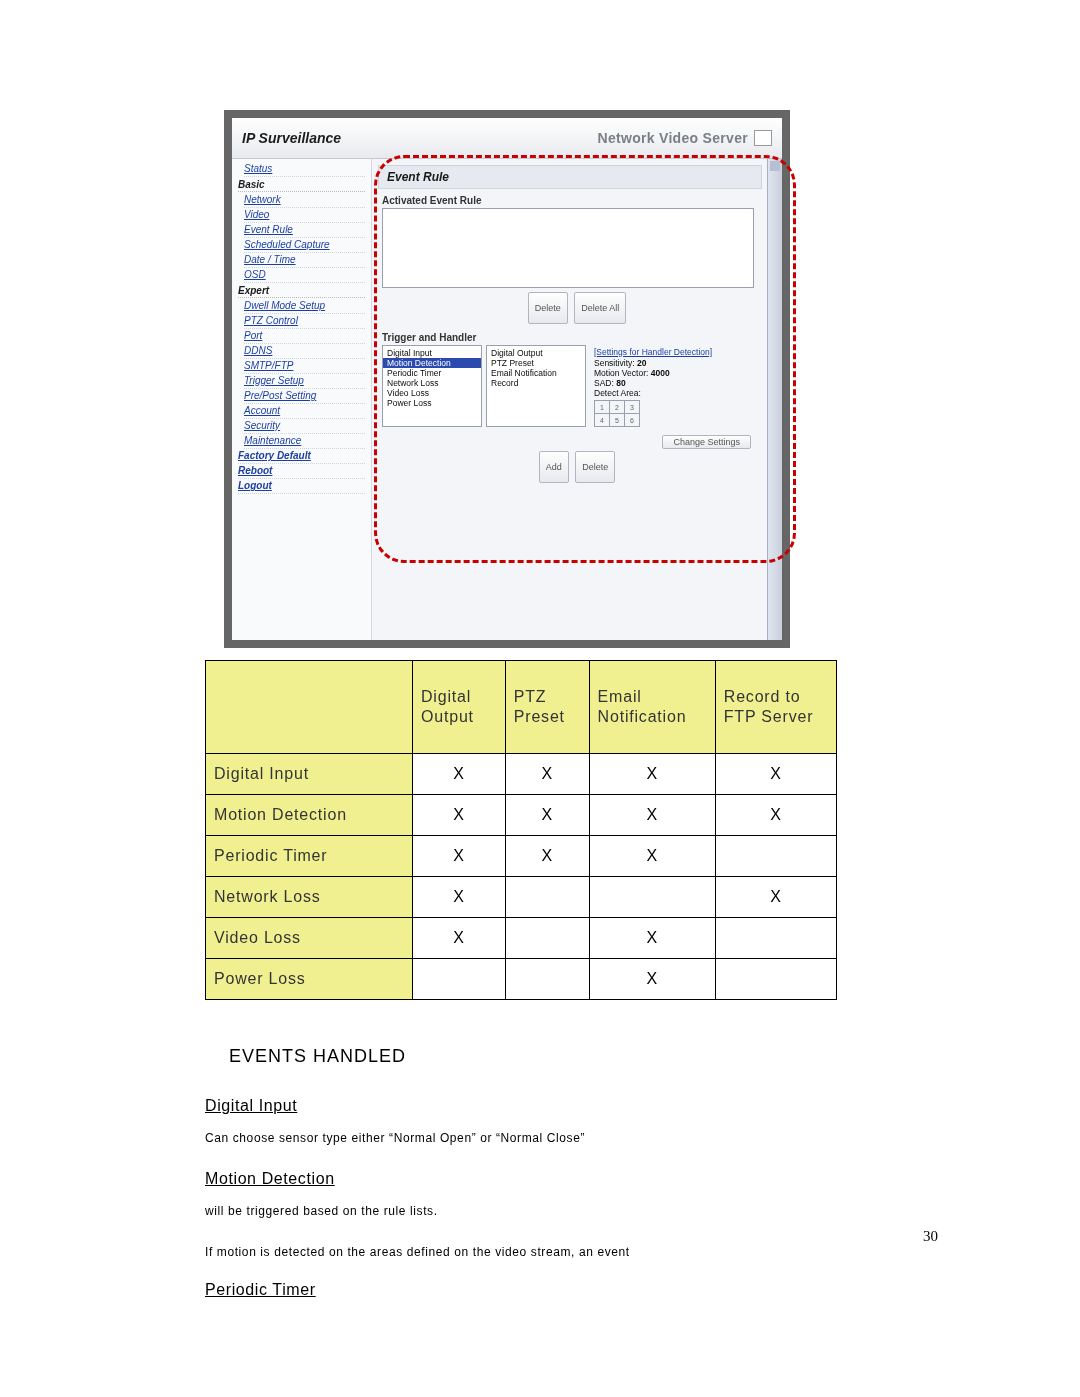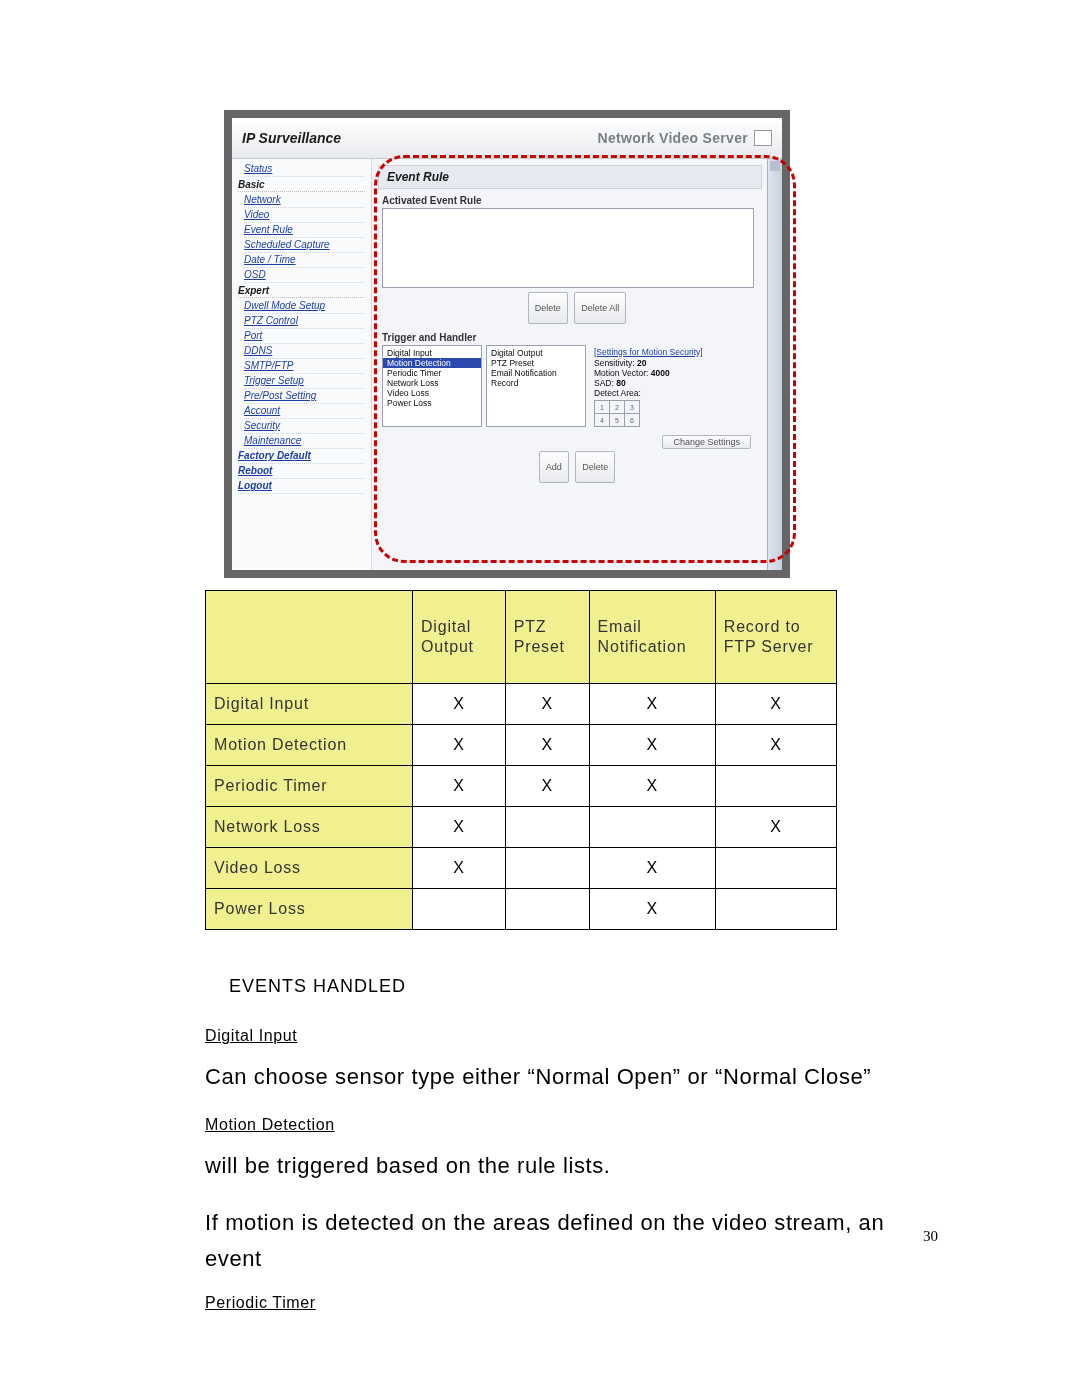--- a/index.html
+++ b/index.html
@@ -12,21 +12,21 @@
     width: 1080px;
     height: 1397px;
     position: relative;
     box-sizing: border-box;
     padding: 110px 150px 0 205px;
   }
 
   
   .screenshot-outer {
     width: 566px;
-    height: 468px;
+    height: 538px;
     margin: 0 0 12px 19px;
     background: #666;
     padding: 8px;
     box-sizing: border-box;
     position: relative;
   }
   .screenshot-inner {
     width: 100%;
     height: 100%;
     background: #f3f5f9;
@@ -256,21 +256,21 @@
     font-size: 18px;
     letter-spacing: 1px;
   }
   .underlined {
     text-decoration: underline;
     font-size: 16px;
     letter-spacing: 0.6px;
     margin: 0 0 14px 0;
   }
   .body-p {
-    font-size: 22px;
+    font-size: 12px;
     letter-spacing: 0.6px;
     margin: 0 0 22px 0;
     line-height: 1.6;
   }
   .pagenum {
     position: absolute;
     right: 142px;
     bottom: 152px;
     font-family: "Times New Roman", serif;
     font-size: 15px;
@@ -337,21 +337,21 @@
               <div class="th-item">Video Loss</div>
               <div class="th-item">Power Loss</div>
             </div>
             <div class="th-col c2">
               <div class="th-item">Digital Output</div>
               <div class="th-item">PTZ Preset</div>
               <div class="th-item">Email Notification</div>
               <div class="th-item">Record</div>
             </div>
             <div class="th-col c3">
-              <div class="th-settings-title">[Settings for Motion Security]</div>
+              <div class="th-settings-title">[Settings for Handler Detection]</div>
               <div class="th-kv"><span>Sensitivity:</span> <b>20</b></div>
               <div class="th-kv"><span>Motion Vector:</span> <b>4000</b></div>
               <div class="th-kv"><span>SAD:</span> <b>80</b></div>
               <div class="th-kv">Detect Area:</div>
               <table class="detect-grid">
                 <tbody>
                     <tr>
                       <td>1</td>
                       <td>2</td>
                       <td>3</td>

